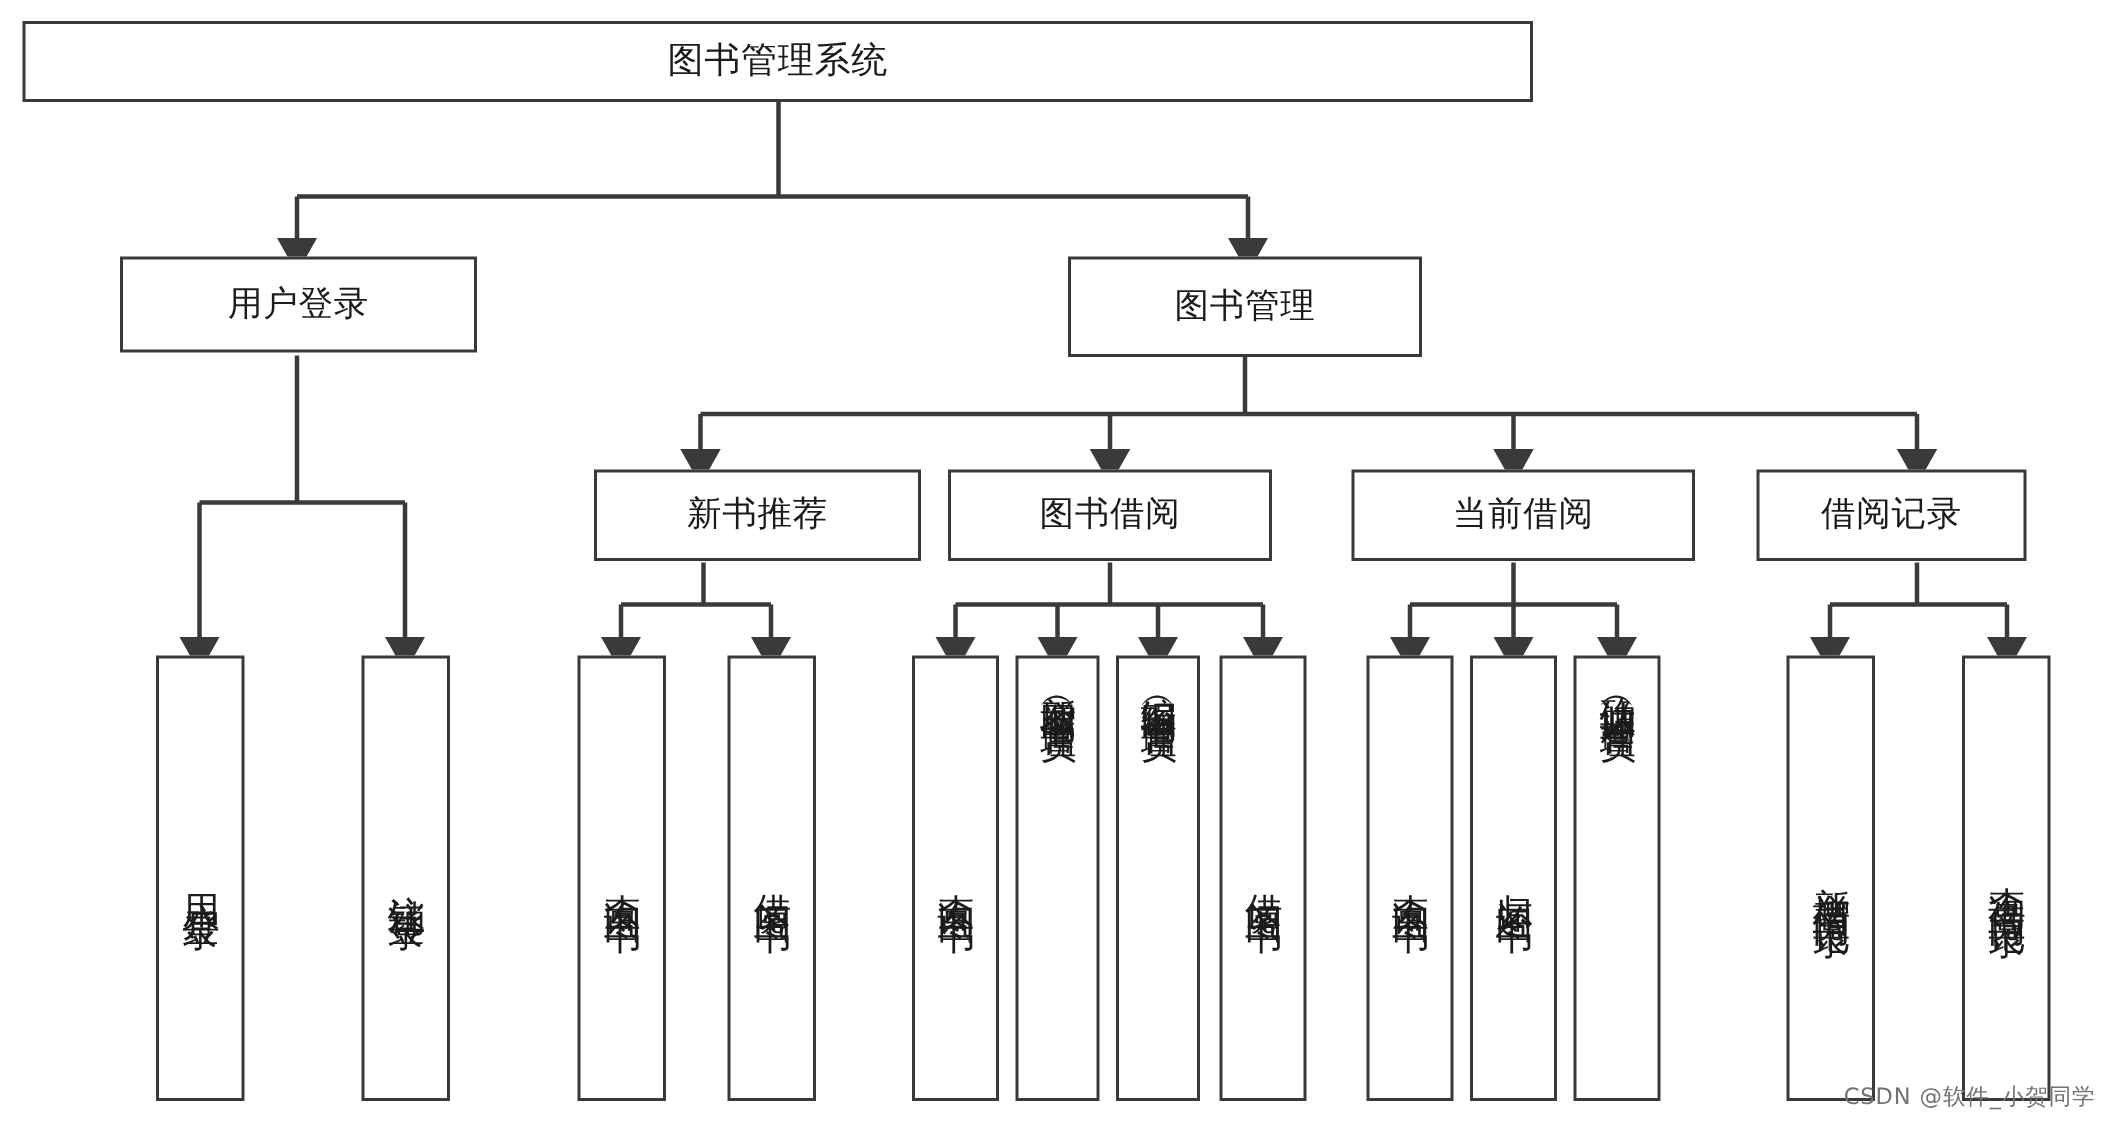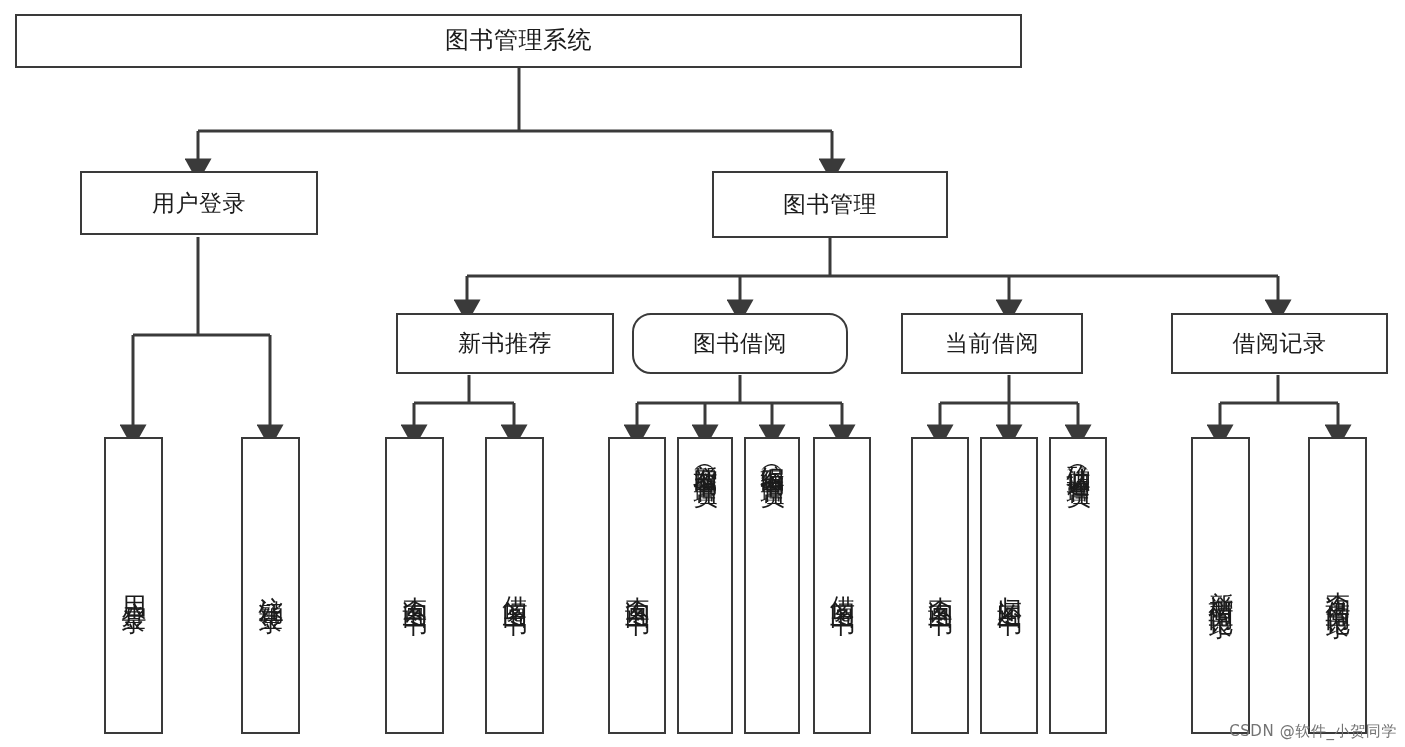--- a/index.html
+++ b/index.html
@@ -124,27 +124,27 @@
   <div class="node h" style="left:80px;top:171px;width:238px;height:64px;">
     <span class="lbl">用户登录</span>
   </div>
   <div class="node h" style="left:712px;top:171px;width:236px;height:67px;">
     <span class="lbl">图书管理</span>
   </div>
 
   <div class="node h" style="left:368px;top:313px;width:218px;height:61px;margin-left:28px;">
     <span class="lbl">新书推荐</span>
   </div>
-  <div class="node h" style="left:632px;top:313px;width:216px;height:61px;border-radius:19px;">
+  <div class="node h" style="left:632px;top:313px;width:216px;height:61px;">
     <span class="lbl">图书借阅</span>
   </div>
-  <div class="node h" style="left:901px;top:313px;width:182px;height:61px;">
+  <div class="node h" style="left:901px;top:313px;width:229px;height:61px;">
     <span class="lbl">当前借阅</span>
   </div>
-  <div class="node h" style="left:1171px;top:313px;width:217px;height:61px;">
+  <div class="node h" style="left:1171px;top:313px;width:180px;height:61px;">
     <span class="lbl">借阅记录</span>
   </div>
 
   <div class="node leaf mid" style="left:104px;top:437px;width:59px;height:297px;">
     <span class="lbl">用户登录</span>
   </div>
   <div class="node leaf mid" style="left:241px;top:437px;width:59px;height:297px;">
     <span class="lbl">注销登录</span>
   </div>
 

